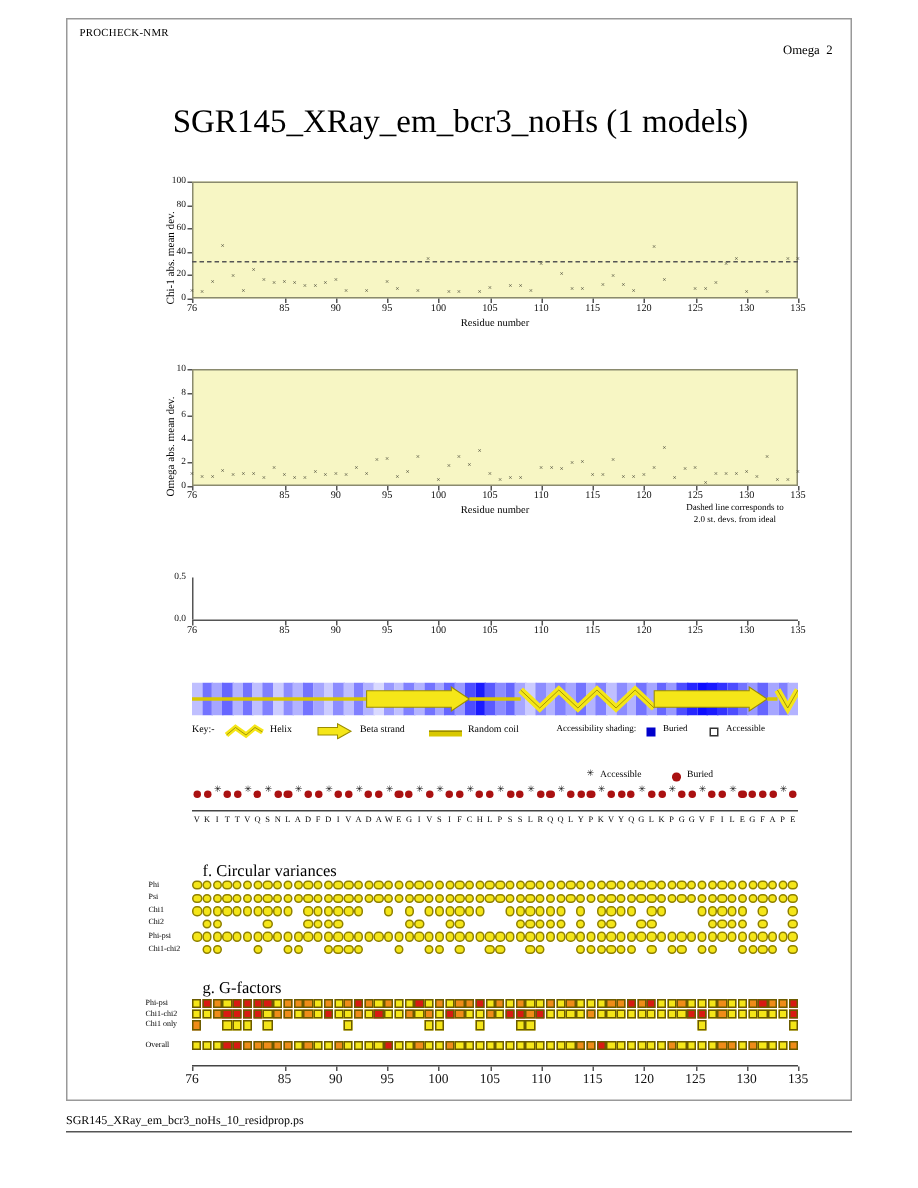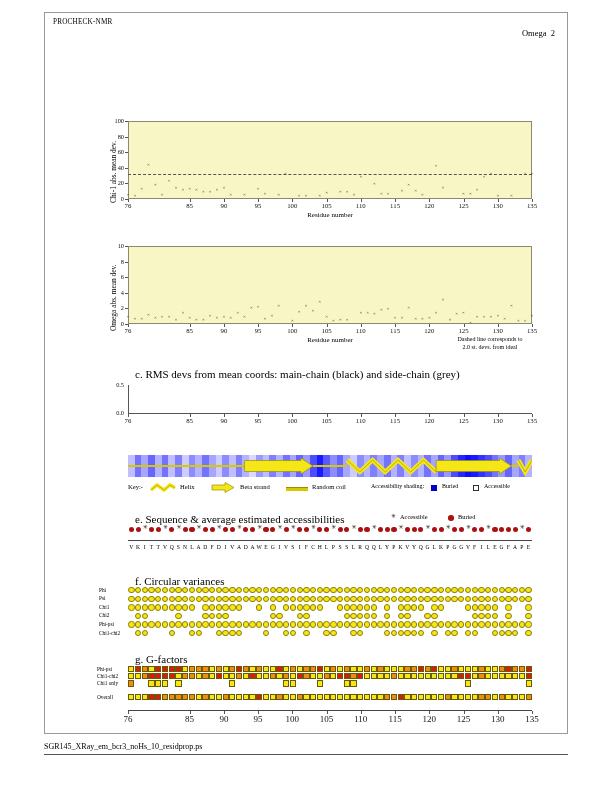--- a/index.html
+++ b/index.html
@@ -49,38 +49,38 @@
 <body>
 
 <div class="shadow"></div>
 <div class="page">
 
   <div class="hdr-left">PROCHECK-NMR</div>
   <div class="hdr-right">
     <span>Omega</span>&nbsp;
     <span>2</span>
   </div>
+  <div class="title2">SGR145_XRay_em_bcr3_noHs (1 models)</div>
 
   <div class="ylabel-rot" style="left:64px;top:190px;">Chi-1 abs. mean dev.</div>
   <div id="panelA" class="plot" style="left:83px;top:108px;width:404px;height:78px;"></div>
   <div id="panelAyt"></div>
   <div id="panelAxt"></div>
   <div class="xtitle" style="left:235px;top:198px;">Residue number</div>
 
   <div class="ylabel-rot" style="left:64px;top:318px;">Omega abs. mean dev.</div>
   <div id="panelB" class="plot" style="left:83px;top:233px;width:404px;height:78px;"></div>
   <div id="panelByt"></div>
   <div id="panelBxt"></div>
   <div class="xtitle" style="left:235px;top:323px;">Residue number</div>
   <div class="note" style="left:385px;top:322px;">
       <div style="display:block;">Dashed line corresponds to</div>
       <div style="display:block;">2.0 st. devs. from ideal</div>
     </div>
 
-  <div class="sect-title" style="left:90px;top:355px;">c. RMS devs from mean coords: main-chain (black) and side-chain (grey)</div>
   <div id="panelC" style="position:absolute;left:83px;top:372px;width:404px;height:34px;"></div>
   <div id="panelCxt"></div>
 
   <div id="panelD" class="ss-track" style="left:83px;top:442px;width:404px;height:22px;">
       <div style="position:absolute;left:0.00px;top:0;width:7.33px;height:22px;background:rgb(191,191,255);"></div>
       <div style="position:absolute;left:6.73px;top:0;width:7.33px;height:22px;background:rgb(115,115,255);"></div>
       <div style="position:absolute;left:13.47px;top:0;width:7.33px;height:22px;background:rgb(166,166,255);"></div>
       <div style="position:absolute;left:20.20px;top:0;width:7.33px;height:22px;background:rgb(102,102,255);"></div>
       <div style="position:absolute;left:26.93px;top:0;width:7.33px;height:22px;background:rgb(179,179,255);"></div>
       <div style="position:absolute;left:33.67px;top:0;width:7.33px;height:22px;background:rgb(115,115,255);"></div>
@@ -145,21 +145,20 @@
         <polyline points="219.11864406779662,5 231.83535108958839,17 244.55205811138015,5 257.26876513317194,17 269.9854721549637,5 282.70217917675546,17 295.4188861985472,5 308.135593220339,17" fill="none" stroke="#f5e618" stroke-width="4.5"></polyline>
         <polyline points="219.11864406779662,5 231.83535108958839,17 244.55205811138015,5 257.26876513317194,17 269.9854721549637,5 282.70217917675546,17 295.4188861985472,5 308.135593220339,17" fill="none" stroke="#9a8c00" stroke-width="0.6"></polyline>
         <polygon points="308.135593220339,5.5 371.4576271186441,5.5 371.4576271186441,3 383.4576271186441,11 371.4576271186441,19 371.4576271186441,16.5 308.135593220339,16.5" fill="#f5e618" stroke="#9a8c00" stroke-width="0.7"></polygon>
         <line x1="383.4576271186441" y1="11" x2="390.3050847457627" y2="11" stroke="#d8c800" stroke-width="2.2"></line>
         <polyline points="390.3050847457627,5 397.1525423728814,17 404,5" fill="none" stroke="#f5e618" stroke-width="4.5"></polyline>
         <polyline points="390.3050847457627,5 397.1525423728814,17 404,5" fill="none" stroke="#9a8c00" stroke-width="0.6"></polyline>
       </svg>
     </div>
   <div id="panelDkey"></div>
 
-  <div class="sect-title" style="left:90px;top:500px;">e. Sequence &amp; average estimated accessibilities</div>
   <div id="panelElegend"></div>
   <div id="panelEdots" style="position:absolute;left:83px;top:513px;width:404px;height:10px;">
       <div class="legdot" style="left:0.77px;top:1px;width:5.2px;height:5.2px;background:#aa1111;position:absolute;"></div>
       <div class="legdot" style="left:7.50px;top:1px;width:5.2px;height:5.2px;background:#aa1111;position:absolute;"></div>
       <div class="star" style="left:14.23px;top:-1px;width:6px;text-align:center;position:absolute;">✳</div>
       <div class="legdot" style="left:20.97px;top:1px;width:5.2px;height:5.2px;background:#aa1111;position:absolute;"></div>
       <div class="legdot" style="left:27.70px;top:1px;width:5.2px;height:5.2px;background:#aa1111;position:absolute;"></div>
       <div class="star" style="left:34.43px;top:-1px;width:6px;text-align:center;position:absolute;">✳</div>
       <div class="legdot" style="left:41.17px;top:1px;width:5.2px;height:5.2px;background:#aa1111;position:absolute;"></div>
       <div class="star" style="left:47.90px;top:-1px;width:6px;text-align:center;position:absolute;">✳</div>

